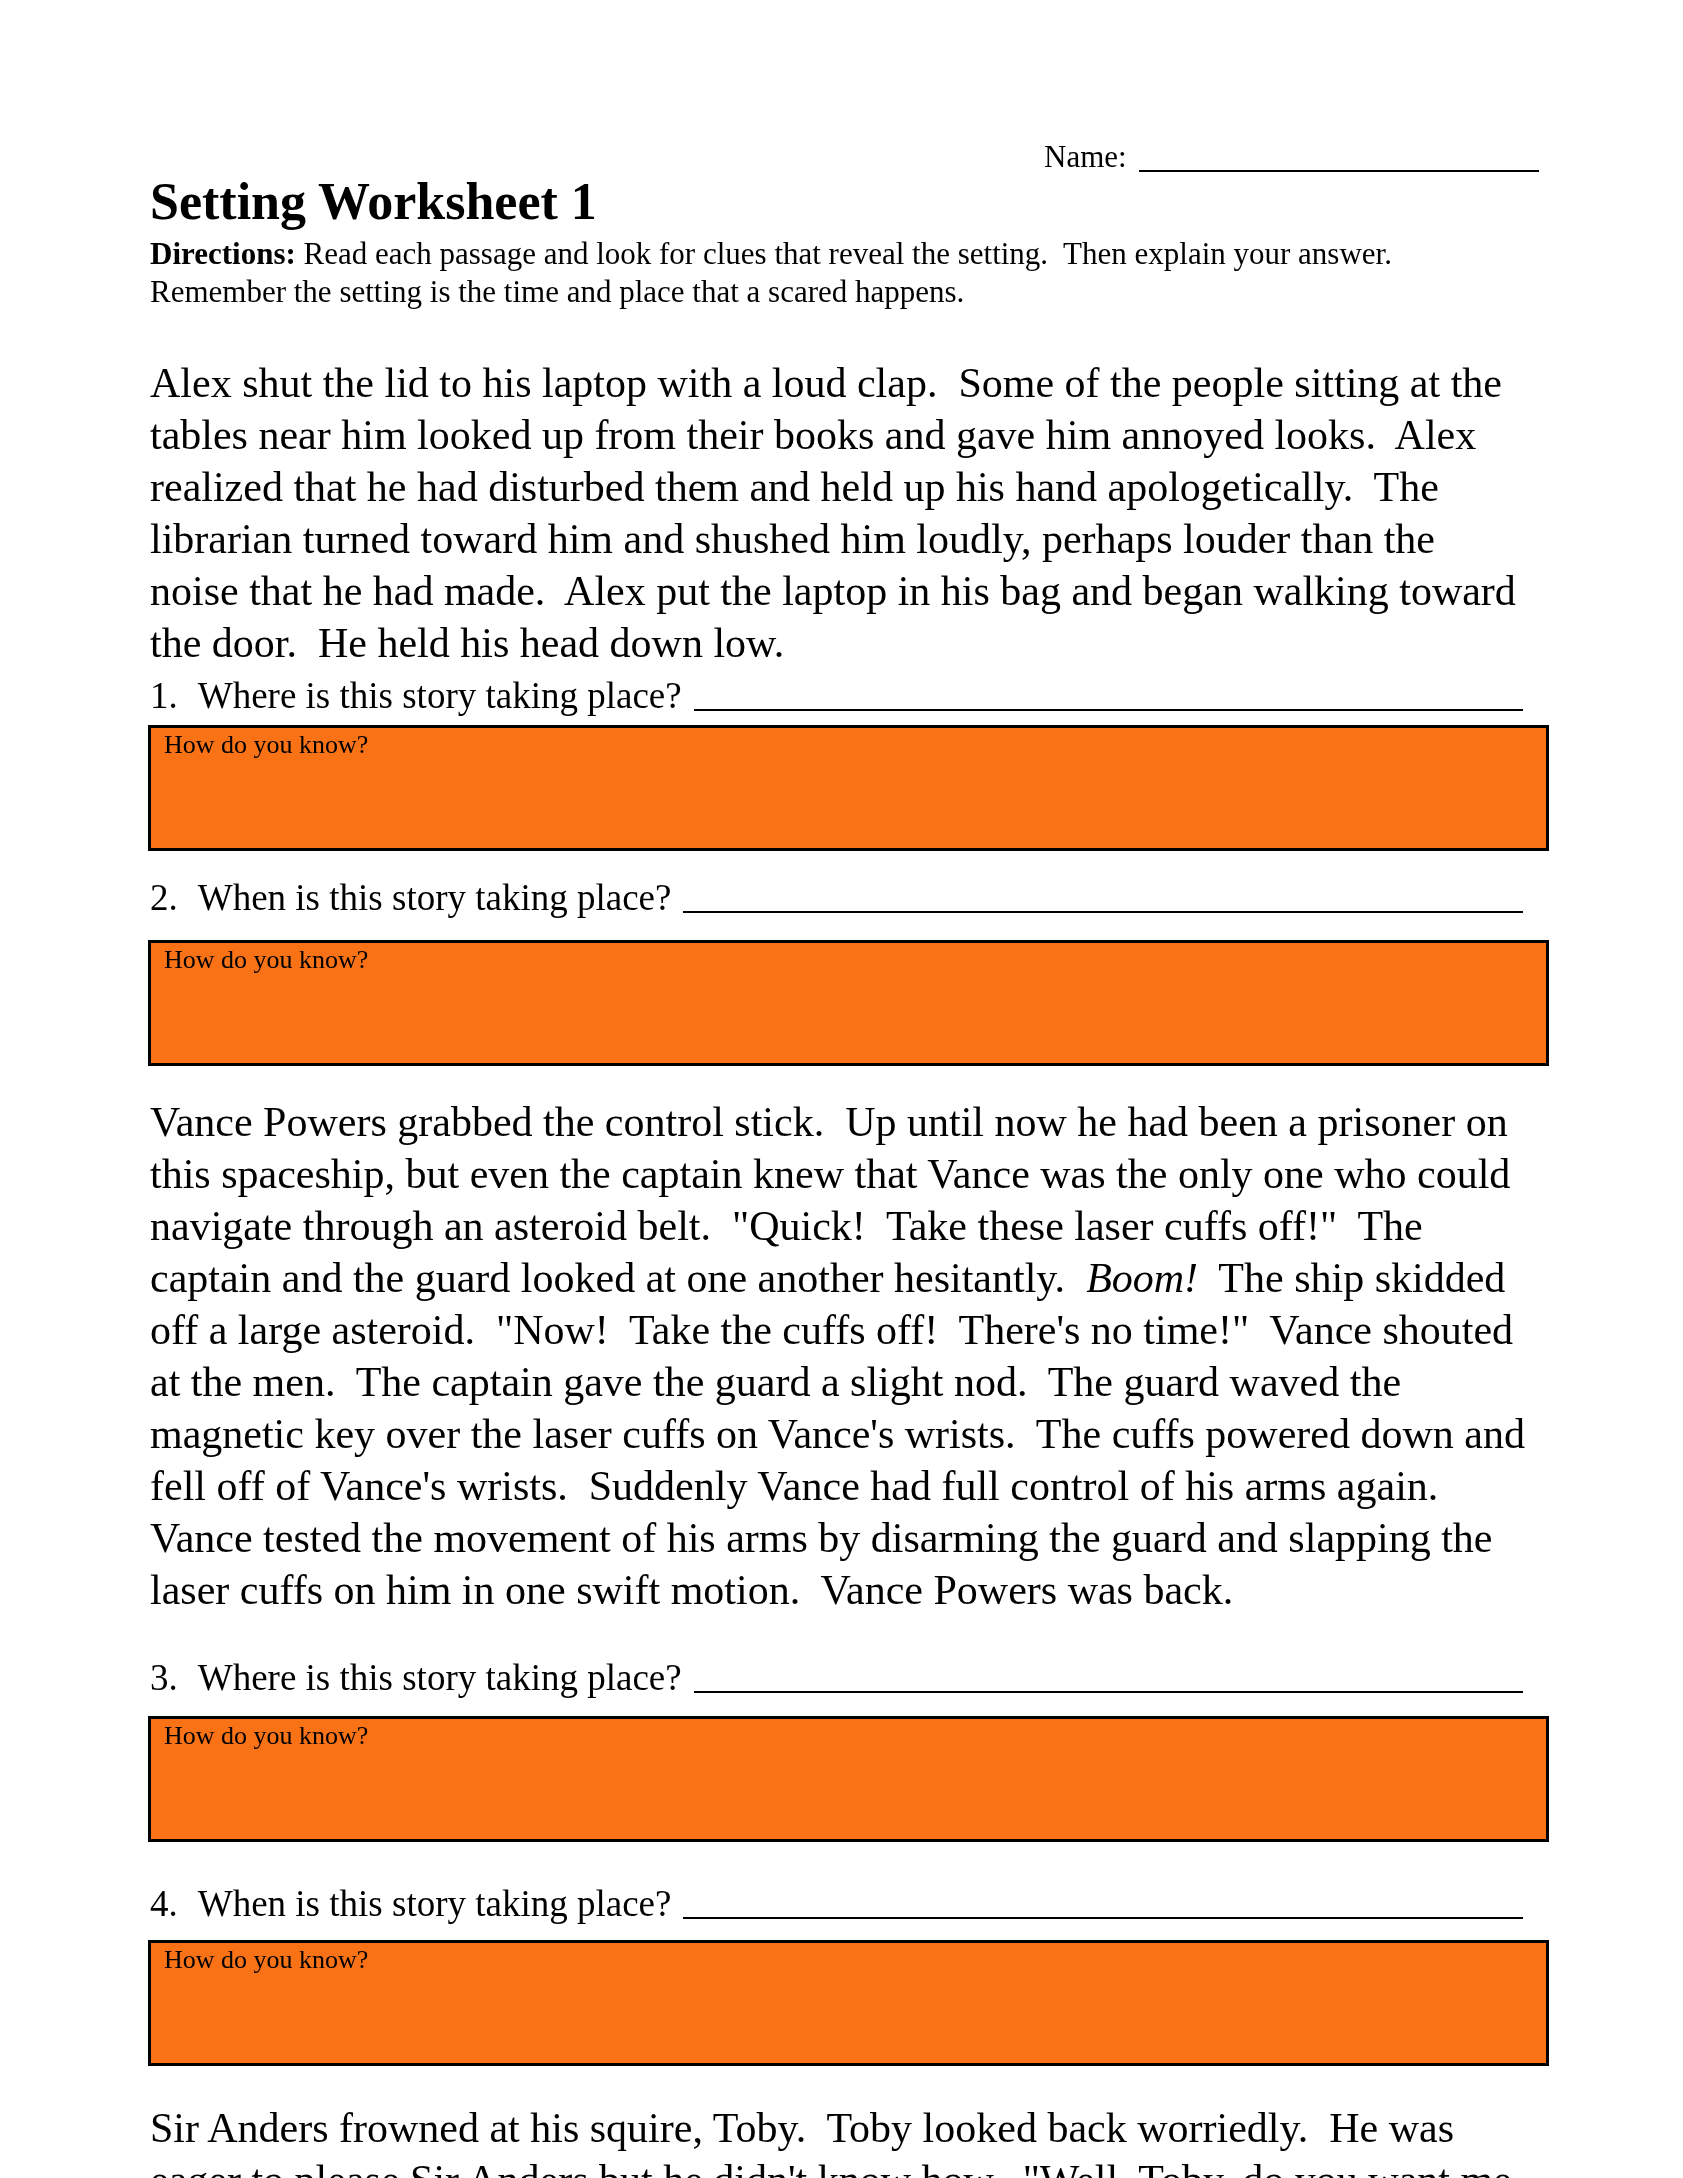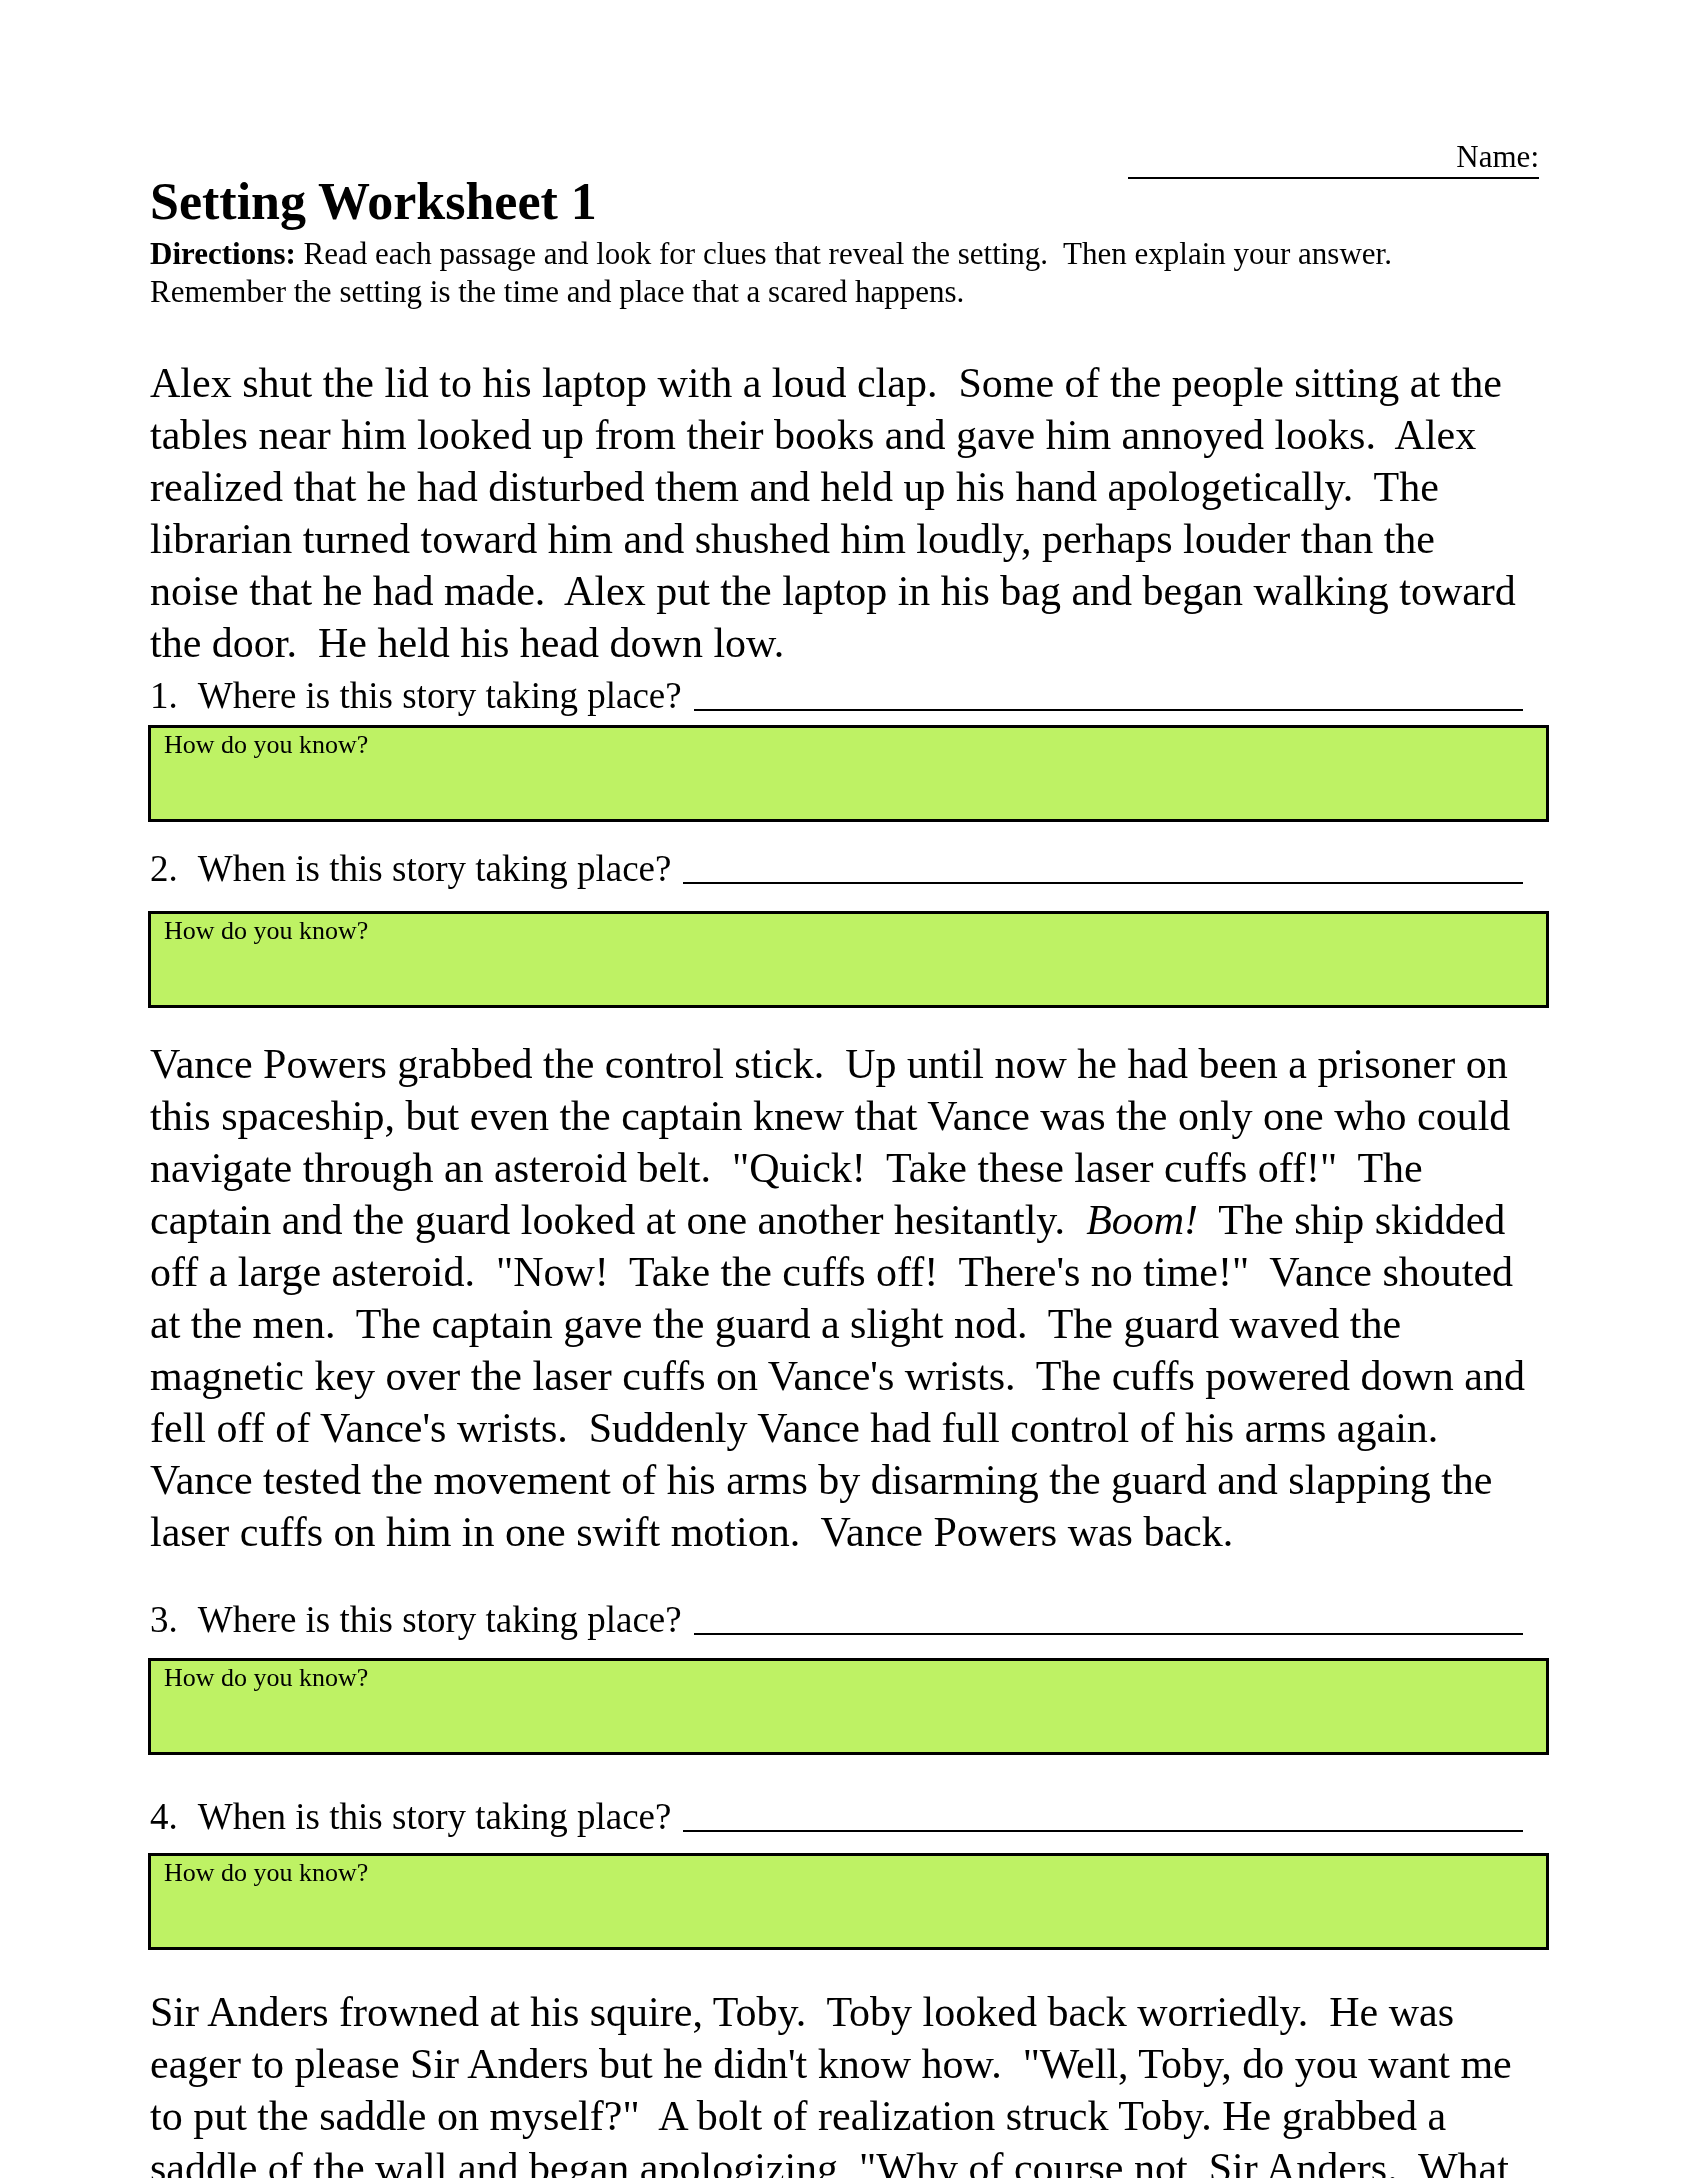--- a/index.html
+++ b/index.html
@@ -14,21 +14,20 @@
     box-sizing:border-box;
     padding:176px 150px 0 150px;
   }
   
   .name-row{
     position:absolute;
     left:1044px;top:137px;
     display:flex;align-items:flex-end;
     font-size:31px;line-height:40px;
     width:495px;
-    flex-direction:column;
   }
   .name-line{
     width:411px;height:0;
     border-bottom:2px solid #000;
     margin-left:12px;margin-bottom:5px;
   }
   .title{
     margin:0;
     font-size:52px;font-weight:700;line-height:51px;
   }
@@ -61,23 +60,23 @@
   }
   .q1{margin-top:5px;}
   .q2{margin-top:25px;}
   .q3{margin-top:40px;}
   .q4{margin-top:40px;}
   
   .kbox{
     box-sizing:border-box;
     width:1401px;
     margin-left:-2px;
-    height:97px;
+    height:126px;
     border:3px solid #000;
-    background:#bef264;
+    background:#f97316;
   }
   .b1{margin-top:7px;}
   .b2{margin-top:20px;}
   .b3{margin-top:16px;}
   .b4{margin-top:14px;}
   .kbox .klabel{
     display:block;
     font-size:26px;line-height:30px;
     padding:2px 0 0 13px;
   }

